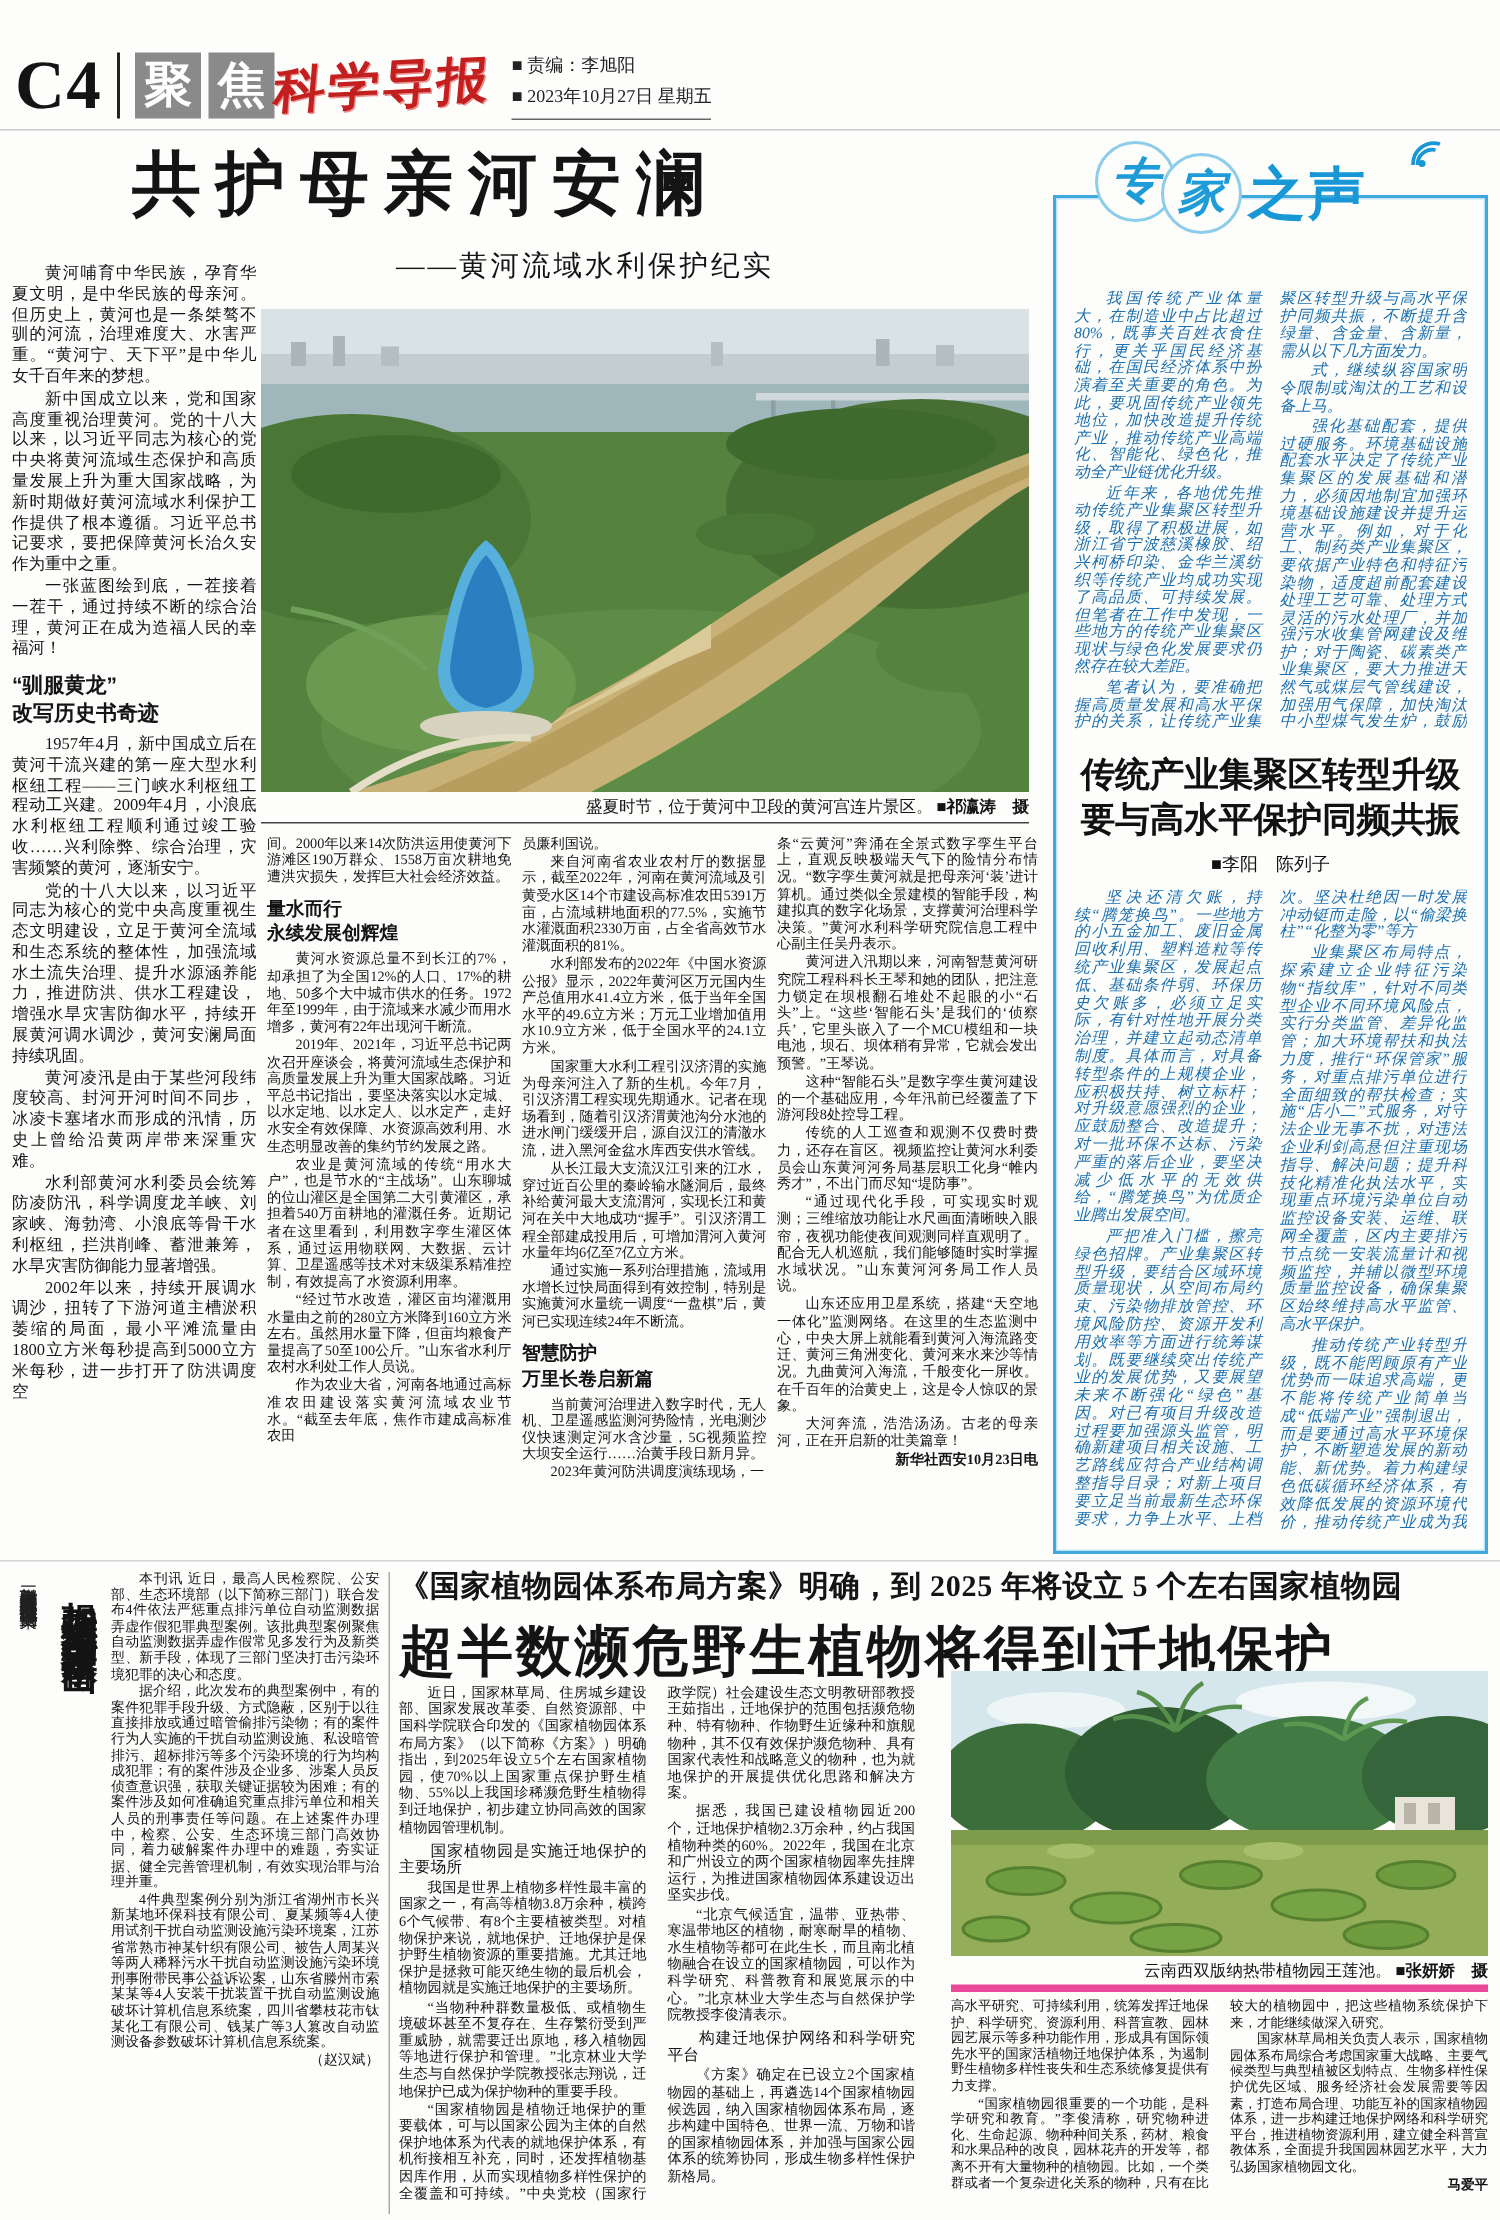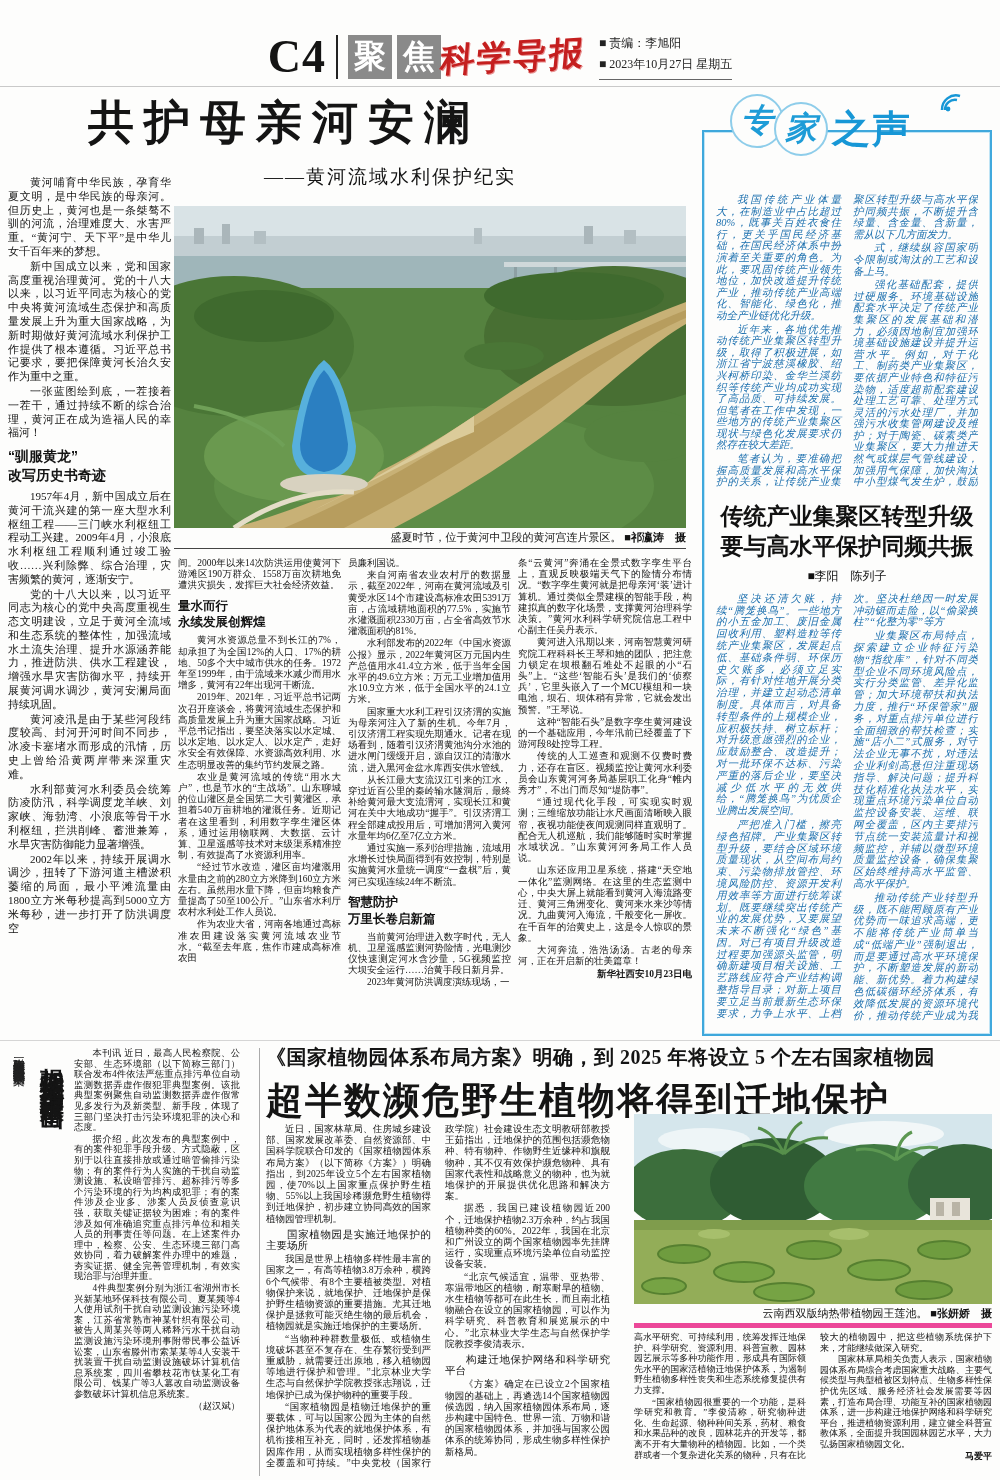--- a/index.html
+++ b/index.html
@@ -2,21 +2,21 @@
 <html><head>
 <meta charset="utf-8">
 <style>
 * { margin:0; padding:0; box-sizing:border-box; }
 body { background:#e9e9e9; font-family:"Liberation Serif","DejaVu Serif",serif; color:#141414; }
 .page { position:relative; width:1000px; height:1480px; margin:0 auto; background:#fdfdfc; overflow:hidden; }
 .hei { font-family:"Liberation Sans","DejaVu Sans",sans-serif; }
 p.art { text-align:justify; text-indent:2em; }
 
 
-#header { position:absolute; left:10px; top:14px; right:10px; height:66px; display:flex; justify-content:center; align-items:flex-end; }
+#header { position:absolute; left:10px; top:14px; right:10px; height:66px; display:flex; justify-content:flex-start; align-items:flex-end; }
 .mh-left { display:flex; align-items:center; gap:10px; }
 .page-no { font-size:46px; font-weight:bold; line-height:1; letter-spacing:1px; }
 .mh-div { width:2px; height:44px; background:#222; }
 .sec-block { width:44px; height:44px; background:#8a8a8a; color:#fff; font-size:32px; font-weight:bold; display:flex; align-items:center; justify-content:center; }
 .sec-wrap { display:flex; gap:5px; }
 .mh-right { display:flex; align-items:flex-end; gap:14px; }
 .paper-name { color:#c41f1f; font-size:34px; font-weight:bold; transform:skewX(-8deg) rotate(-3deg); letter-spacing:2px; text-shadow:1px 1px 0 #e89090; }
 .mh-info { font-size:12px; line-height:1.8; border-bottom:1.5px solid #666; padding-bottom:3px; color:#222; }
 #header-rule { position:absolute; left:0; right:0; top:86px; height:1px; background:#c9c9c9; }
 
@@ -49,21 +49,21 @@
 .x-cols p { text-indent:2em; margin-bottom:2px; }
 #x-top { margin-top:54px; height:296px; font-size:10.5px; line-height:11.6px; }
 #x-title { text-align:center; font-size:23px; font-weight:bold; line-height:1.3; margin:12px 0 6px; font-family:"Liberation Sans","DejaVu Sans",sans-serif; color:#111; }
 #x-byline { text-align:center; font-size:12px; margin-bottom:8px; color:#111; }
 #x-bottom { height:438px; font-size:10.5px; line-height:11.8px; }
 
 
 #sec-rule { position:absolute; left:0; right:0; top:1040px; height:1px; background:#d5d5d5; }
 
 
-#bl-art { position:absolute; left:8px; top:1048px; width:252px; height:428px; display:flex; gap:2px; border-right:1px solid #aaa; padding-right:19px; }
+#bl-art { position:absolute; left:8px; top:1048px; width:252px; height:428px; display:flex; gap:2px; border-right:1px solid #aaa; padding-right:6px; }
 .bl-kicker { writing-mode:vertical-rl; font-size:12px; letter-spacing:0.5px; line-height:22px; height:100%; color:#222; }
 .bl-headline { writing-mode:vertical-rl; font-size:24px; font-weight:bold; letter-spacing:2.5px; line-height:40px; height:100%; font-family:"Liberation Sans","DejaVu Sans",sans-serif; }
 .bl-body { flex:1; overflow:hidden; font-size:9.3px; line-height:10.6px; }
 .bl-body p { margin-bottom:1px; }
 .bl-byline { text-align:right; }
 
 
 #plant { position:absolute; left:266px; top:1044px; width:726px; height:432px; }
 .p-kicker { font-size:20px; font-weight:bold; letter-spacing:0.5px; }
 .p-headline { font-size:37px; font-weight:bold; letter-spacing:2px; margin-top:5px; }
@@ -251,21 +251,21 @@
   <div id="plant">
     <div class="p-kicker">《国家植物园体系布局方案》明确，到 2025 年将设立 5 个左右国家植物园</div>
     <div class="p-headline">超半数濒危野生植物将得到迁地保护</div>
 
     <div class="p-flow" id="p-leftflow">
       <p>近日，国家林草局、住房城乡建设部、国家发展改革委、自然资源部、中国科学院联合印发的《国家植物园体系布局方案》（以下简称《方案》）明确指出，到2025年设立5个左右国家植物园，使70%以上国家重点保护野生植物、55%以上我国珍稀濒危野生植物得到迁地保护，初步建立协同高效的国家植物园管理机制。</p>
       <div class="p-subhead">国家植物园是实施迁地保护的主要场所</div>
       <p>我国是世界上植物多样性最丰富的国家之一，有高等植物3.8万余种，横跨6个气候带、有8个主要植被类型。对植物保护来说，就地保护、迁地保护是保护野生植物资源的重要措施。尤其迁地保护是拯救可能灭绝生物的最后机会，植物园就是实施迁地保护的主要场所。</p>
       <p>“当物种种群数量极低、或植物生境破坏甚至不复存在、生存繁衍受到严重威胁，就需要迁出原地，移入植物园等地进行保护和管理。”北京林业大学生态与自然保护学院教授张志翔说，迁地保护已成为保护物种的重要手段。</p>
       <p>“国家植物园是植物迁地保护的重要载体，可与以国家公园为主体的自然保护地体系为代表的就地保护体系，有机衔接相互补充，同时，还发挥植物基因库作用，从而实现植物多样性保护的全覆盖和可持续。”中央党校（国家行政学院）社会建设生态文明教研部教授王茹指出，迁地保护的范围包括濒危物种、特有物种、作物野生近缘种和旗舰物种，其不仅有效保护濒危物种、具有国家代表性和战略意义的物种，也为就地保护的开展提供优化思路和解决方案。</p>
-      <p>据悉，我国已建设植物园近200个，迁地保护植物2.3万余种，约占我国植物种类的60%。2022年，我国在北京和广州设立的两个国家植物园率先挂牌运行，实现重点环境污染单位自动监控设备安装。</p>
+      <p>据悉，我国已建设植物园近200个，迁地保护植物2.3万余种，约占我国植物种类的60%。2022年，我国在北京和广州设立的两个国家植物园率先挂牌运行，为推进国家植物园体系建设迈出坚实步伐。</p>
       <p>“北京气候适宜，温带、亚热带、寒温带地区的植物，耐寒耐旱的植物、水生植物等都可在此生长，而且南北植物融合在设立的国家植物园，可以作为科学研究、科普教育和展览展示的中心。”北京林业大学生态与自然保护学院教授李俊清表示。</p>
       <div class="p-subhead">构建迁地保护网络和科学研究平台</div>
       <p>《方案》确定在已设立2个国家植物园的基础上，再遴选14个国家植物园候选园，纳入国家植物园体系布局，逐步构建中国特色、世界一流、万物和谐的国家植物园体系，并加强与国家公园体系的统筹协同，形成生物多样性保护新格局。</p>
 
     </div>
 
     <div id="p-photo">
       <svg width="358" height="190" viewBox="0 0 358 190">
         <rect x="0" y="0" width="358" height="80" fill="#d5e6ec"></rect>
         <ellipse cx="70" cy="26" rx="46" ry="12" fill="#eef5f7"></ellipse>

